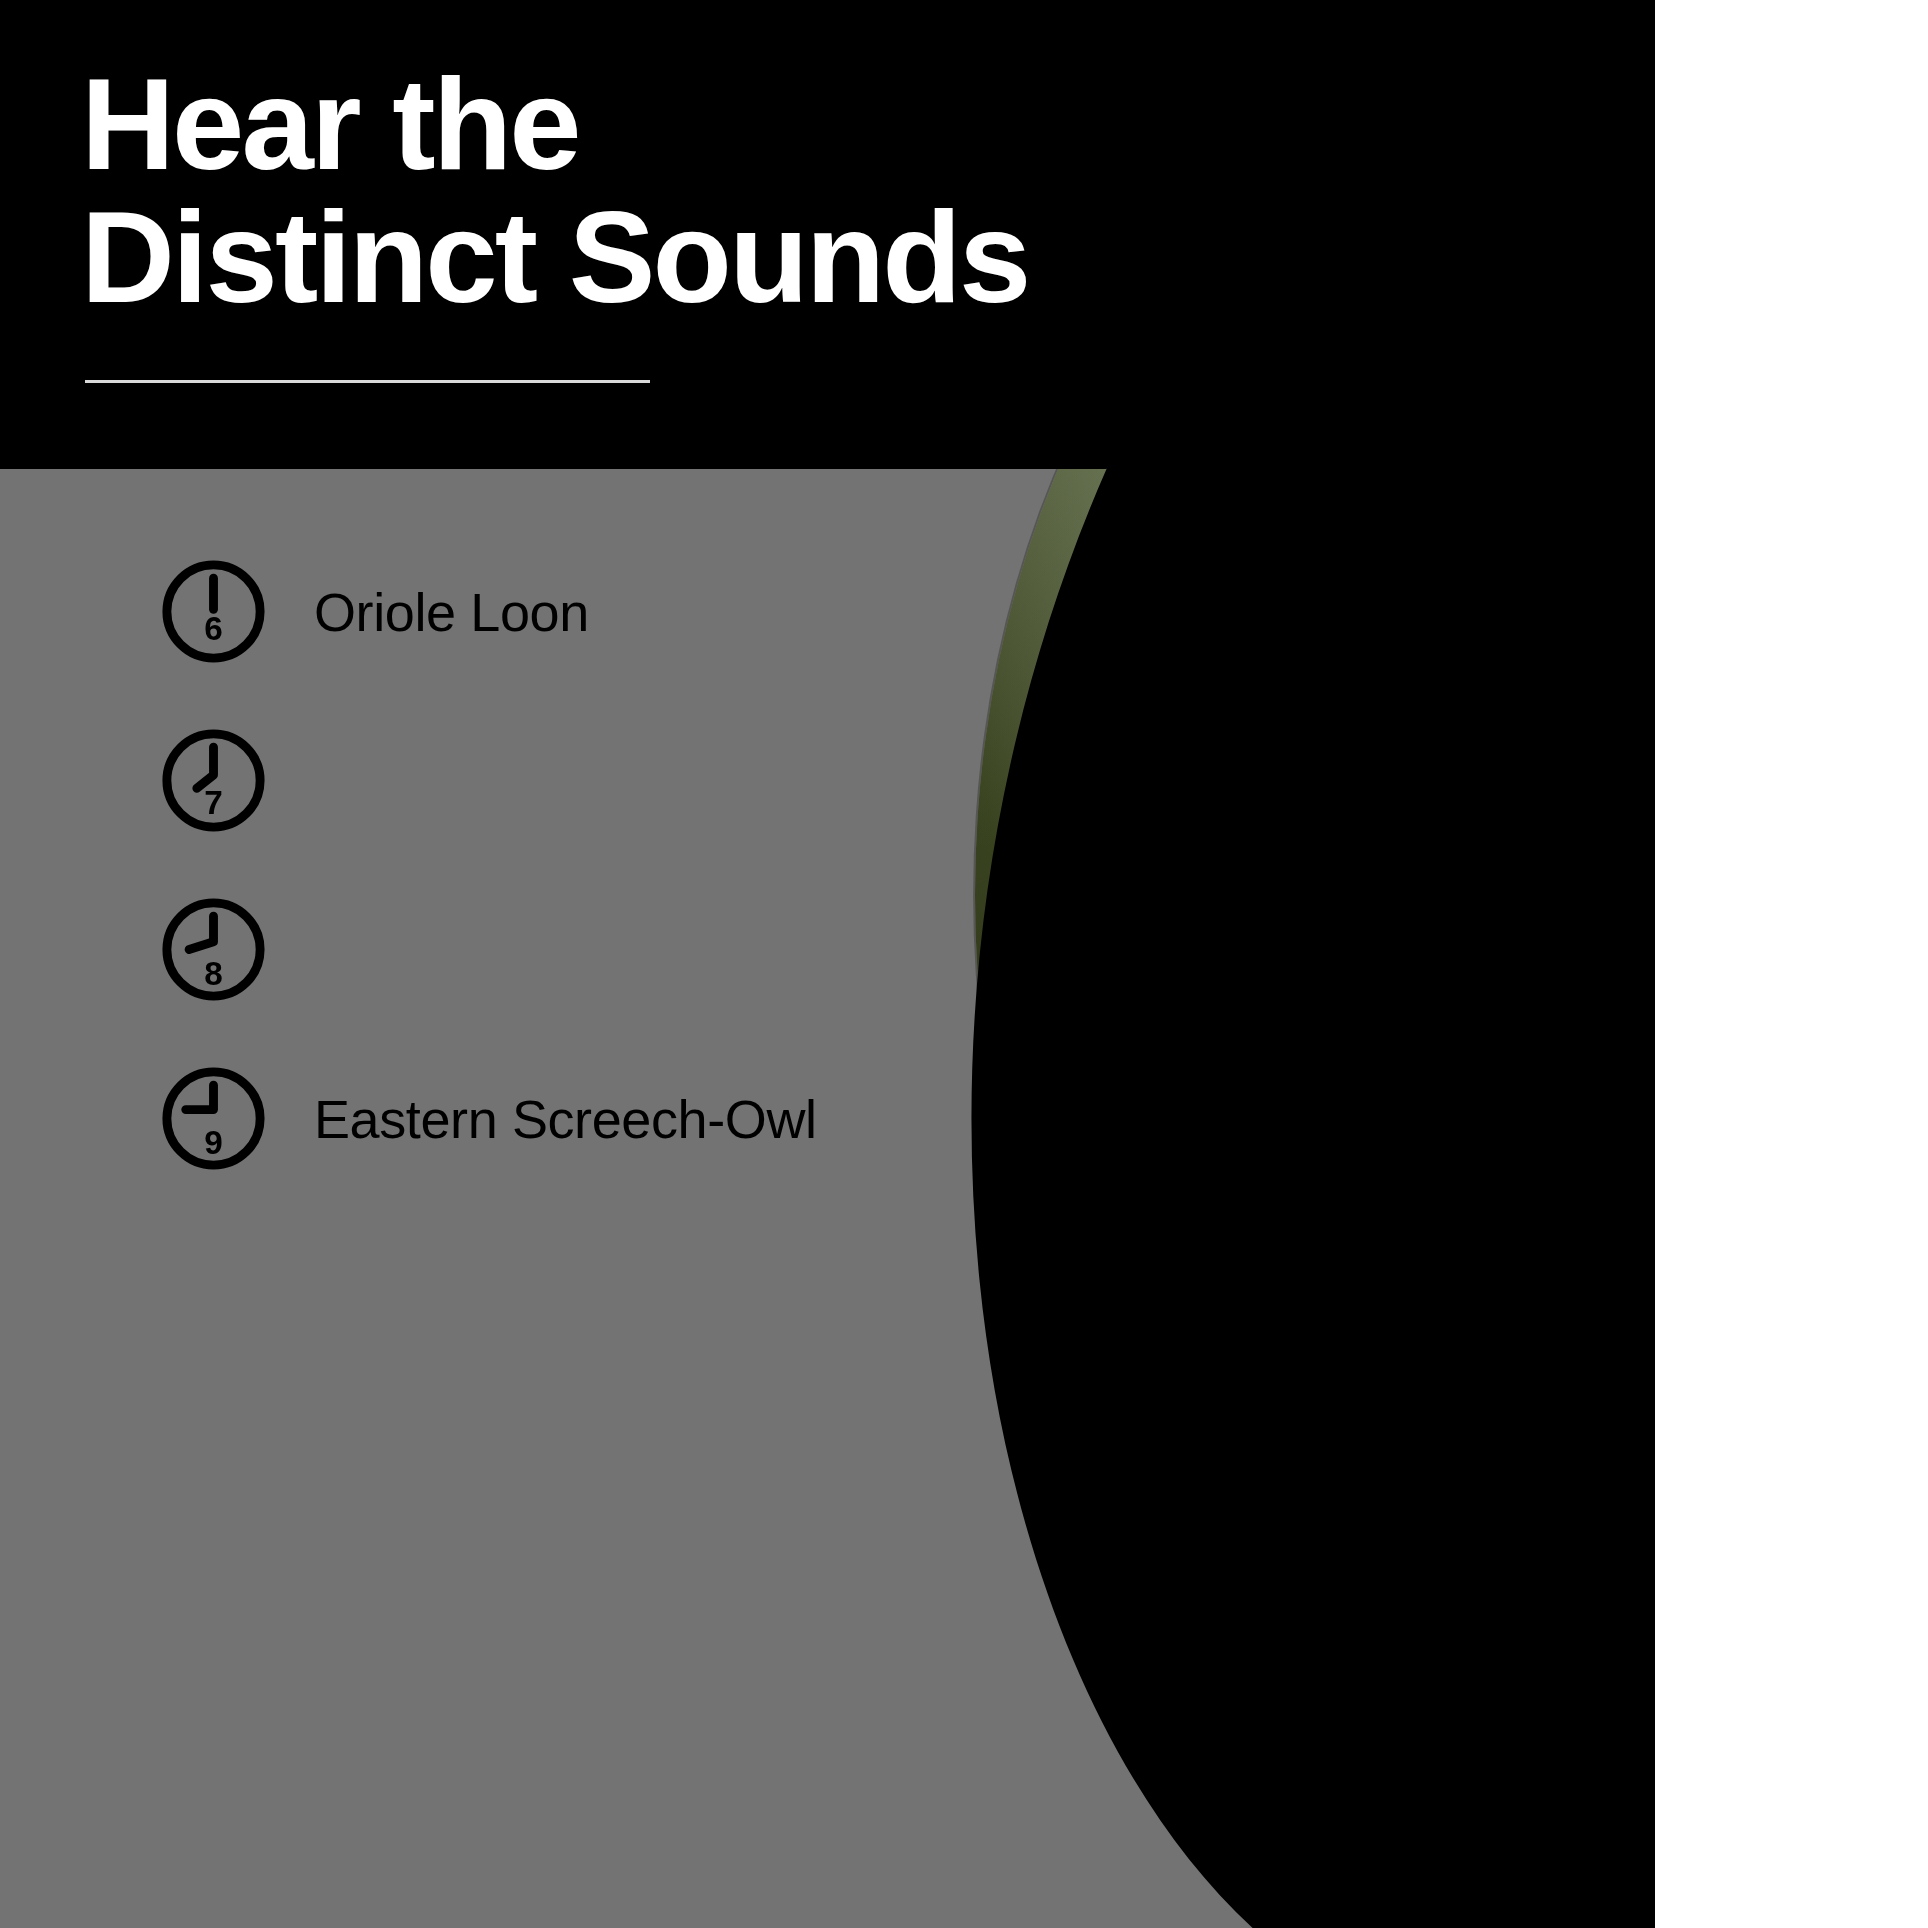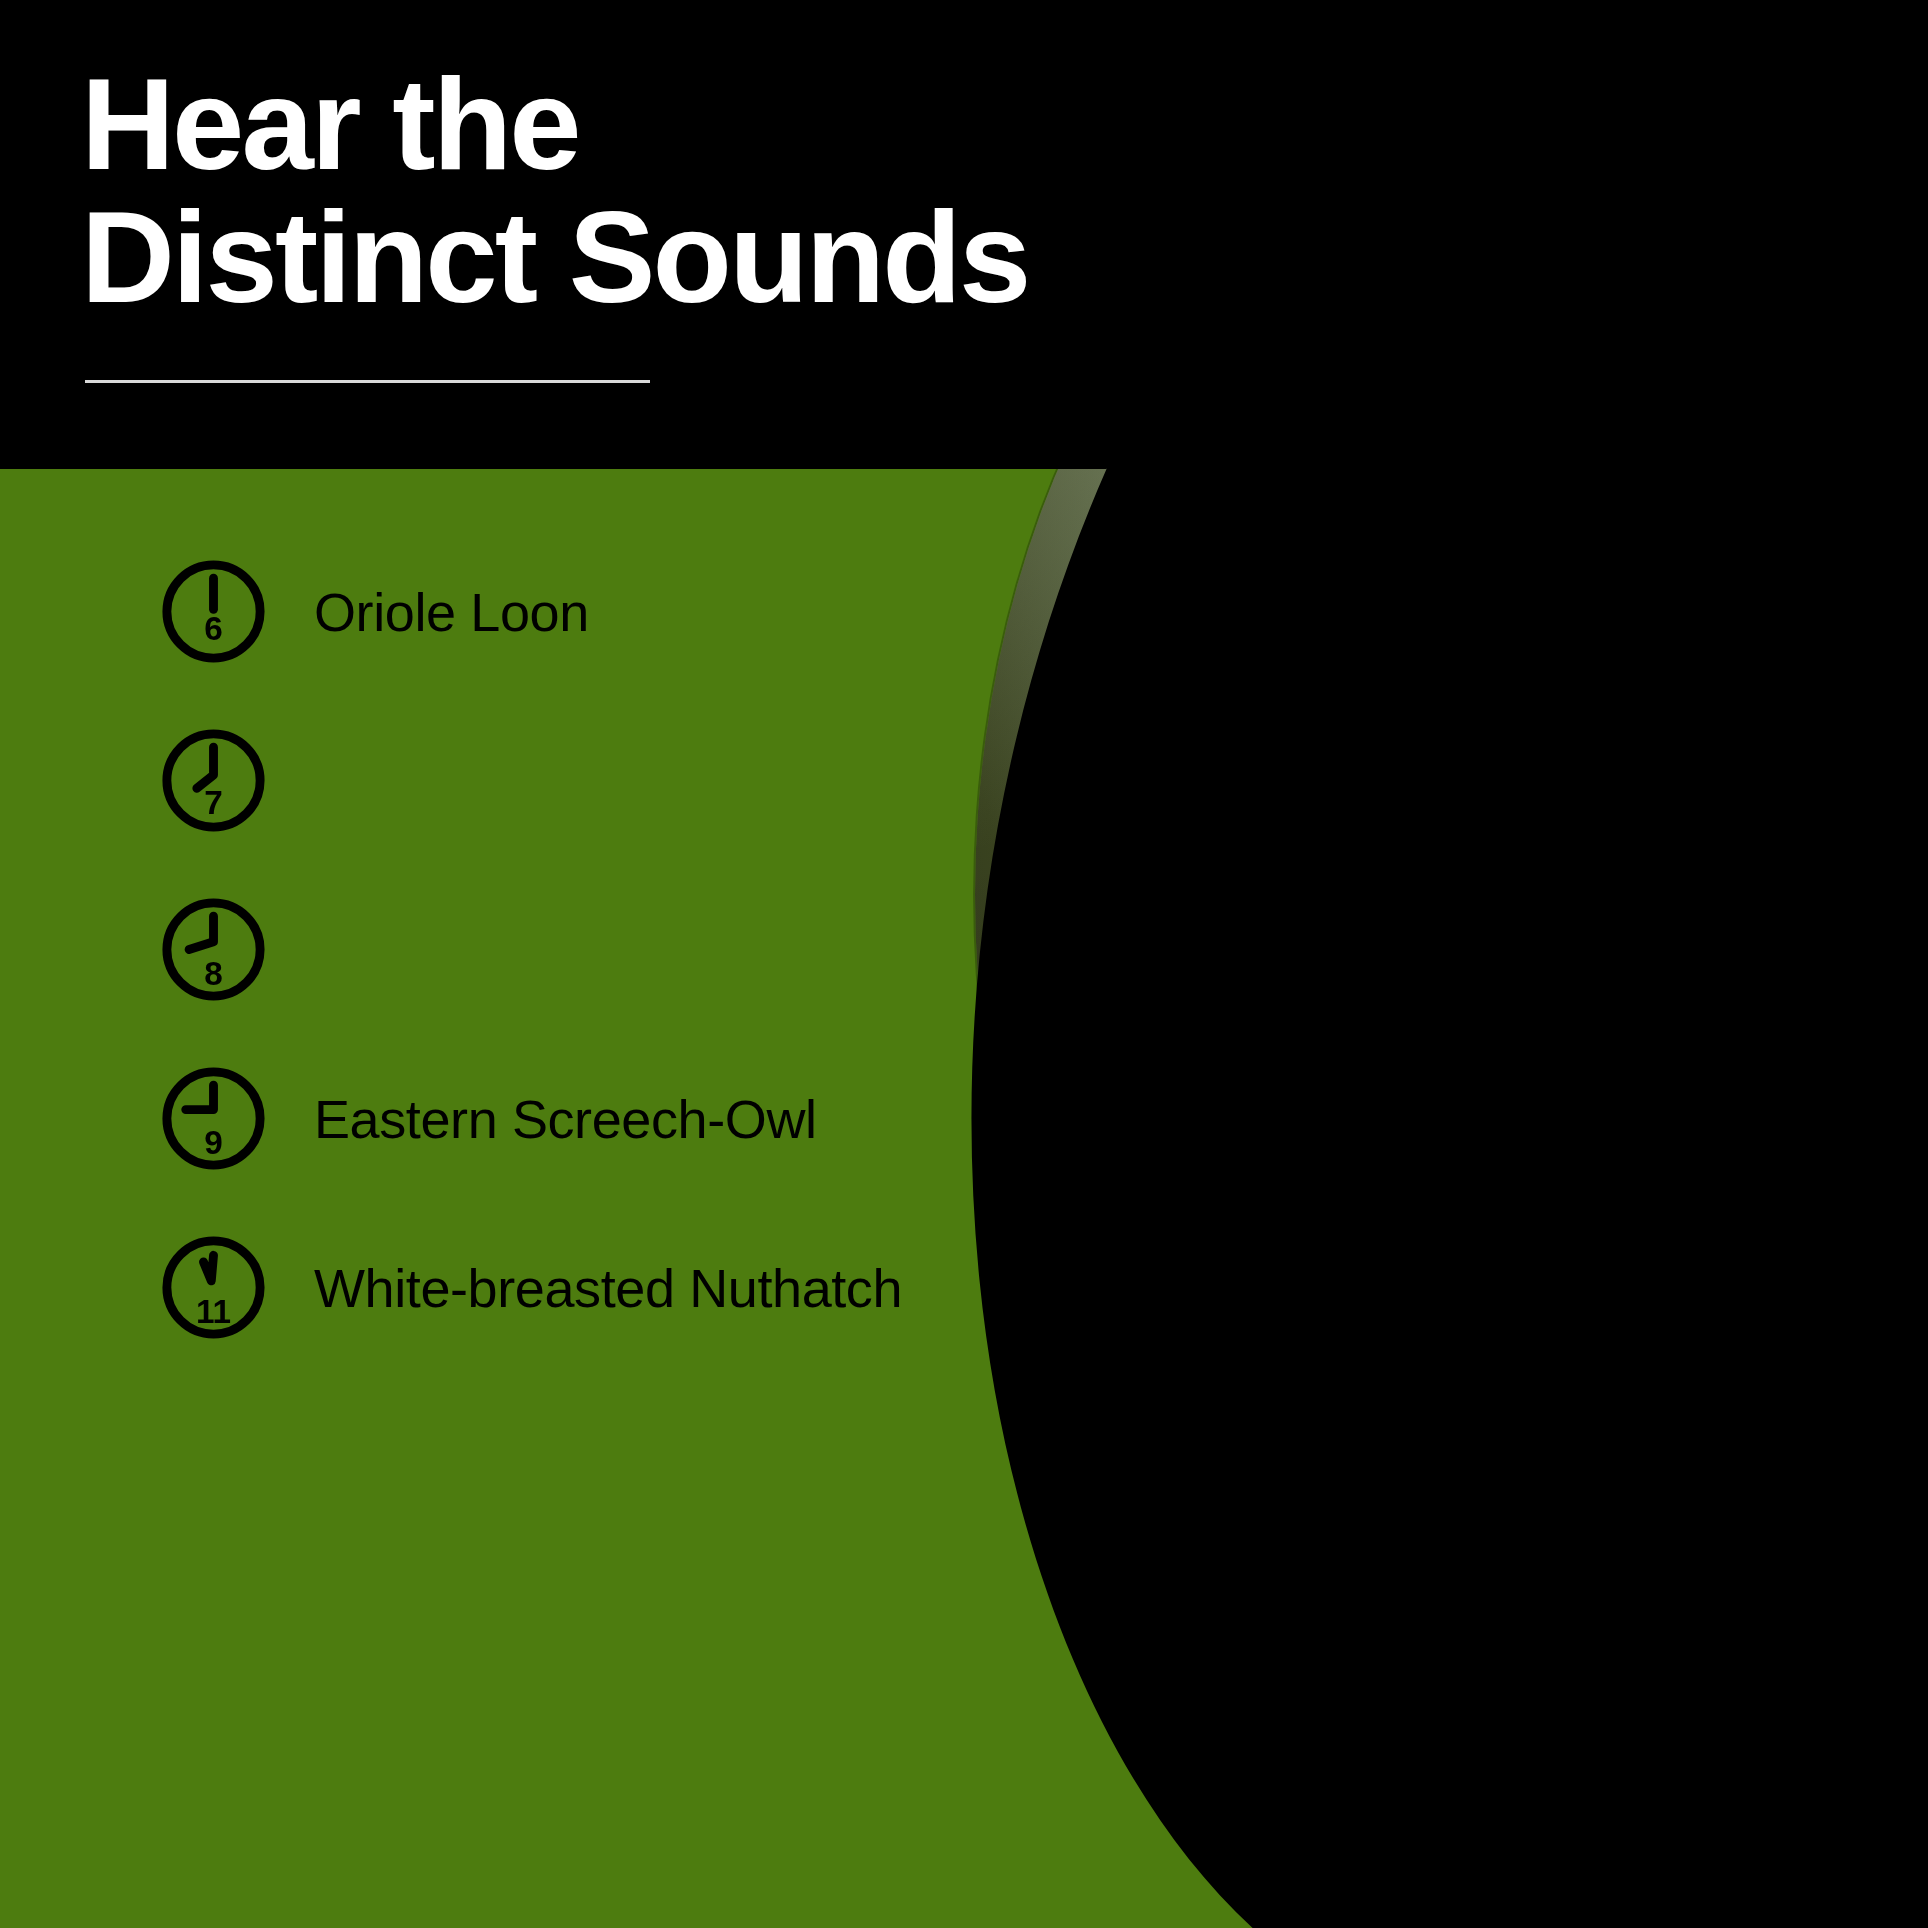--- a/index.html
+++ b/index.html
@@ -3,21 +3,21 @@
 <meta charset="utf-8">
 <style>
   html,body{margin:0;padding:0;}
   body{
     width:1928px;height:1928px;
     background:#ffffff;
     font-family:"Liberation Sans",sans-serif;
     overflow:hidden;
     position:relative;
   }
-  #stage{position:absolute;inset:0;width:1928px;height:1928px;overflow:hidden;background:#4d7c0f;}
+  #stage{position:absolute;inset:0;width:1655px;height:1928px;overflow:hidden;background:#737373;}
 
   
   .clock-wrap{
     position:absolute;
     left:975px;top:85px;
     width:1111px;height:1620px;
     z-index:1;
   }
   .clock-ring-outer{
     position:absolute;left:0;top:0;width:1111px;height:1620px;
@@ -300,26 +300,16 @@
         <svg viewBox="0 0 100 100">
           <circle cx="50" cy="50" r="42" fill="none" stroke="#000" stroke-width="8"></circle>
           <polyline points="25,42 50,42 50,20" fill="none" stroke="#000" stroke-width="8" stroke-linecap="round" stroke-linejoin="round"></polyline>
           <text x="50" y="82" text-anchor="middle" font-family="Liberation Sans, sans-serif" font-size="30" font-weight="bold" fill="#000">9</text>
         </svg>
       </span>
       <span class="row-label">Eastern Screech-Owl</span>
     </div>
 
 
-    <div class="row">
-      <span class="icon">
-        <svg viewBox="0 0 100 100">
-          <circle cx="50" cy="50" r="42" fill="none" stroke="#000" stroke-width="8"></circle>
-          <polyline points="41,27 48,44 50,21" fill="none" stroke="#000" stroke-width="8" stroke-linecap="round" stroke-linejoin="round"></polyline>
-          <text x="50" y="82" text-anchor="middle" font-family="Liberation Sans, sans-serif" font-size="30" font-weight="bold" fill="#000">11</text>
-        </svg>
-      </span>
-      <span class="row-label">White-breasted Nuthatch</span>
-    </div>
 
   </div>
 </div>
 
 
 </body></html>

